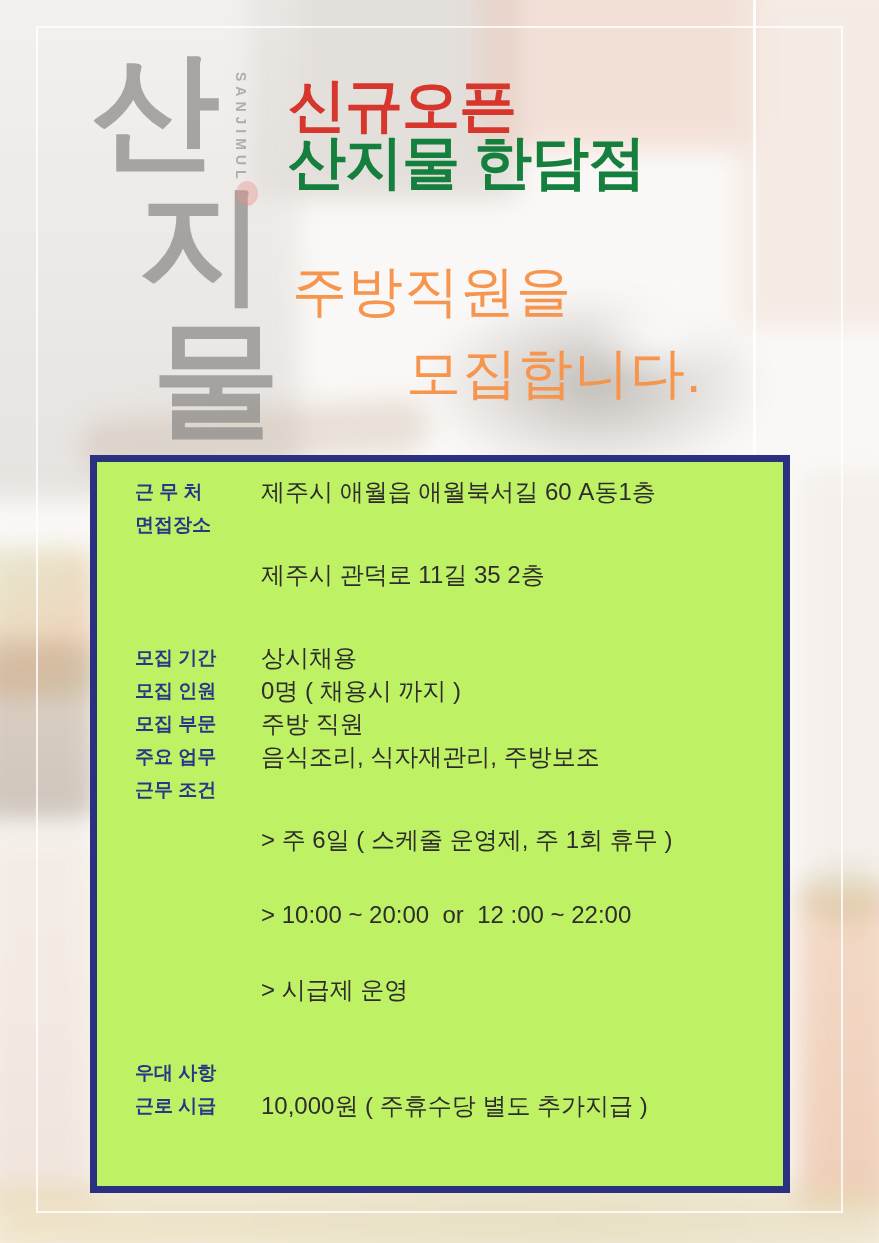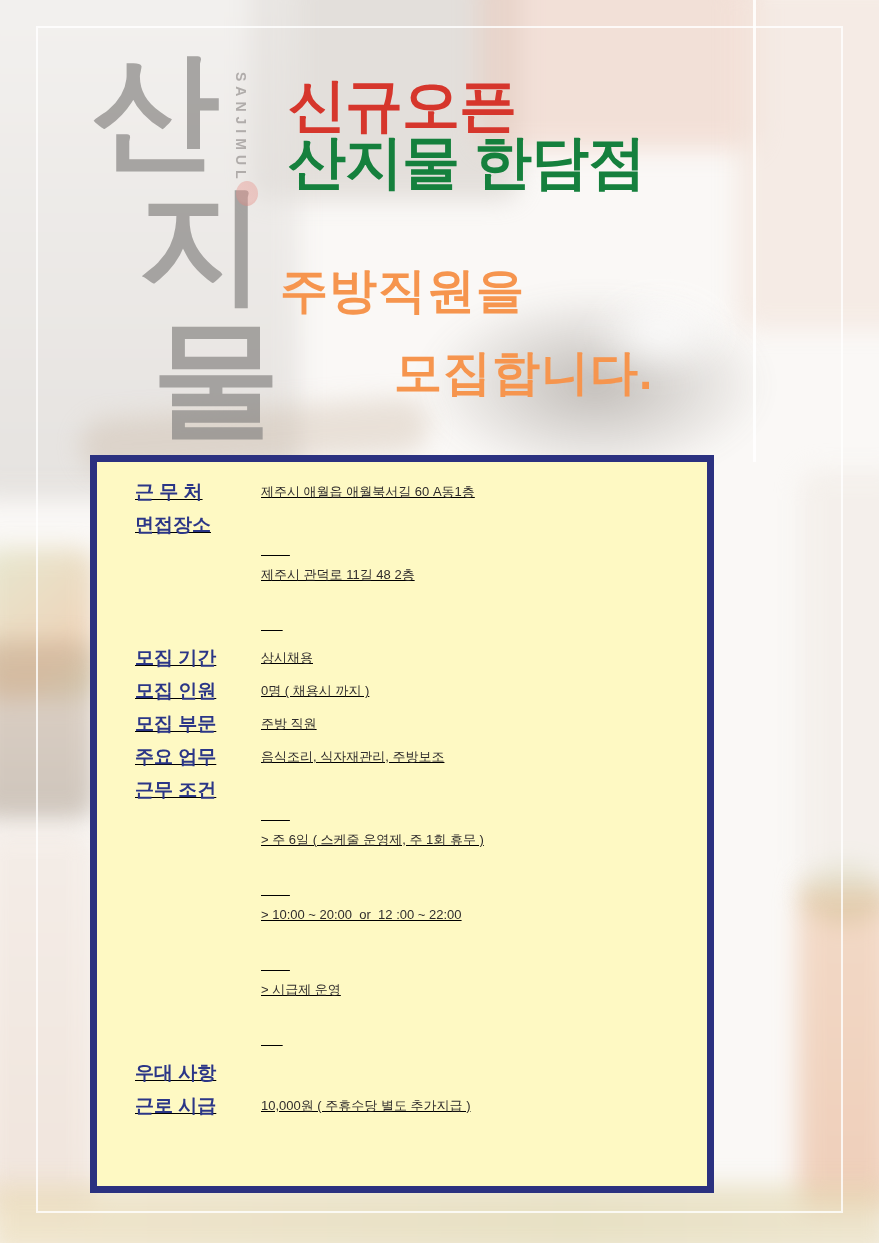--- a/index.html
+++ b/index.html
@@ -42,31 +42,31 @@
   .romanized { position:absolute; left:233px; top:72px; z-index:2; writing-mode:vertical-rl;
                font-size:14px; font-weight:bold; letter-spacing:5px; color:#a6a2a0; opacity:.85; }
   .seal { position:absolute; left:236px; top:181px; z-index:2; width:22px; height:25px; border-radius:50%;
           background:radial-gradient(circle at 50% 45%, #e8958e 0 55%, #de736b 100%); opacity:.42; }
 
   
   .title-new   { position:absolute; left:288px; top:67px;  z-index:2; font-size:58px; font-weight:900;
                  letter-spacing:-1px; }
   .title-store { position:absolute; left:288px; top:124px; z-index:2; font-size:58px; font-weight:900;
                  letter-spacing:-1px; color:#15803d; }
-  .headline    { position:absolute; left:280px; top:250px; z-index:2; font-size:48px; font-weight:700;
+  .headline    { position:absolute; left:292px; top:250px; z-index:2; font-size:55px; font-weight:400;
                  line-height:82px; letter-spacing:1px; }
   .headline-line2 { margin-left:114px; }
 
   
-  .info-box { position:absolute; left:90px; top:455px; width:624px; height:738px; z-index:3;
-              background:#fef9c3; border:7px solid #2b3180; padding:17px 26px 0 38px;text-decoration:underline; }
+  .info-box { position:absolute; left:90px; top:455px; width:700px; height:738px; z-index:3;
+              background:#bef264; border:7px solid #2b3180; padding:17px 26px 0 38px; }
   .row { display:flex; margin-bottom:8px; }
   .row .label { width:100px; min-width:100px; margin-right:26px; font-size:19px; font-weight:bold;
                 line-height:25px; color:#2b3687; white-space:pre-wrap; }
-  .row .value { font-size:13px; line-height:25px; color:#2f2c2c; white-space:pre-wrap; }
+  .row .value { font-size:24px; line-height:25px; color:#2f2c2c; white-space:pre-wrap; }
   .row .value .red { color:#d14a42; }
 
 </style>
 </head>
 <body>
 
 <div class="poster">
 
   <div class="bg-layer">
     <div class="blob blob-basket"></div>
@@ -106,21 +106,21 @@
   <div class="info-box">
 
     <div class="row">
       <div class="label">근 무 처</div>
       <div class="value">제주시 애월읍 애월북서길 60 A동1층</div>
     </div>
 
     <div class="row">
       <div class="label">면접장소</div>
       <div class="value">
-        <div>제주시 관덕로 11길 48 2층</div>
+        <div>제주시 관덕로 11길 35 2층</div>
       </div>
     </div>
 
     <div class="row">
       <div class="label">모집 기간</div>
       <div class="value">상시채용</div>
     </div>
 
     <div class="row">
       <div class="label">모집 인원</div>

